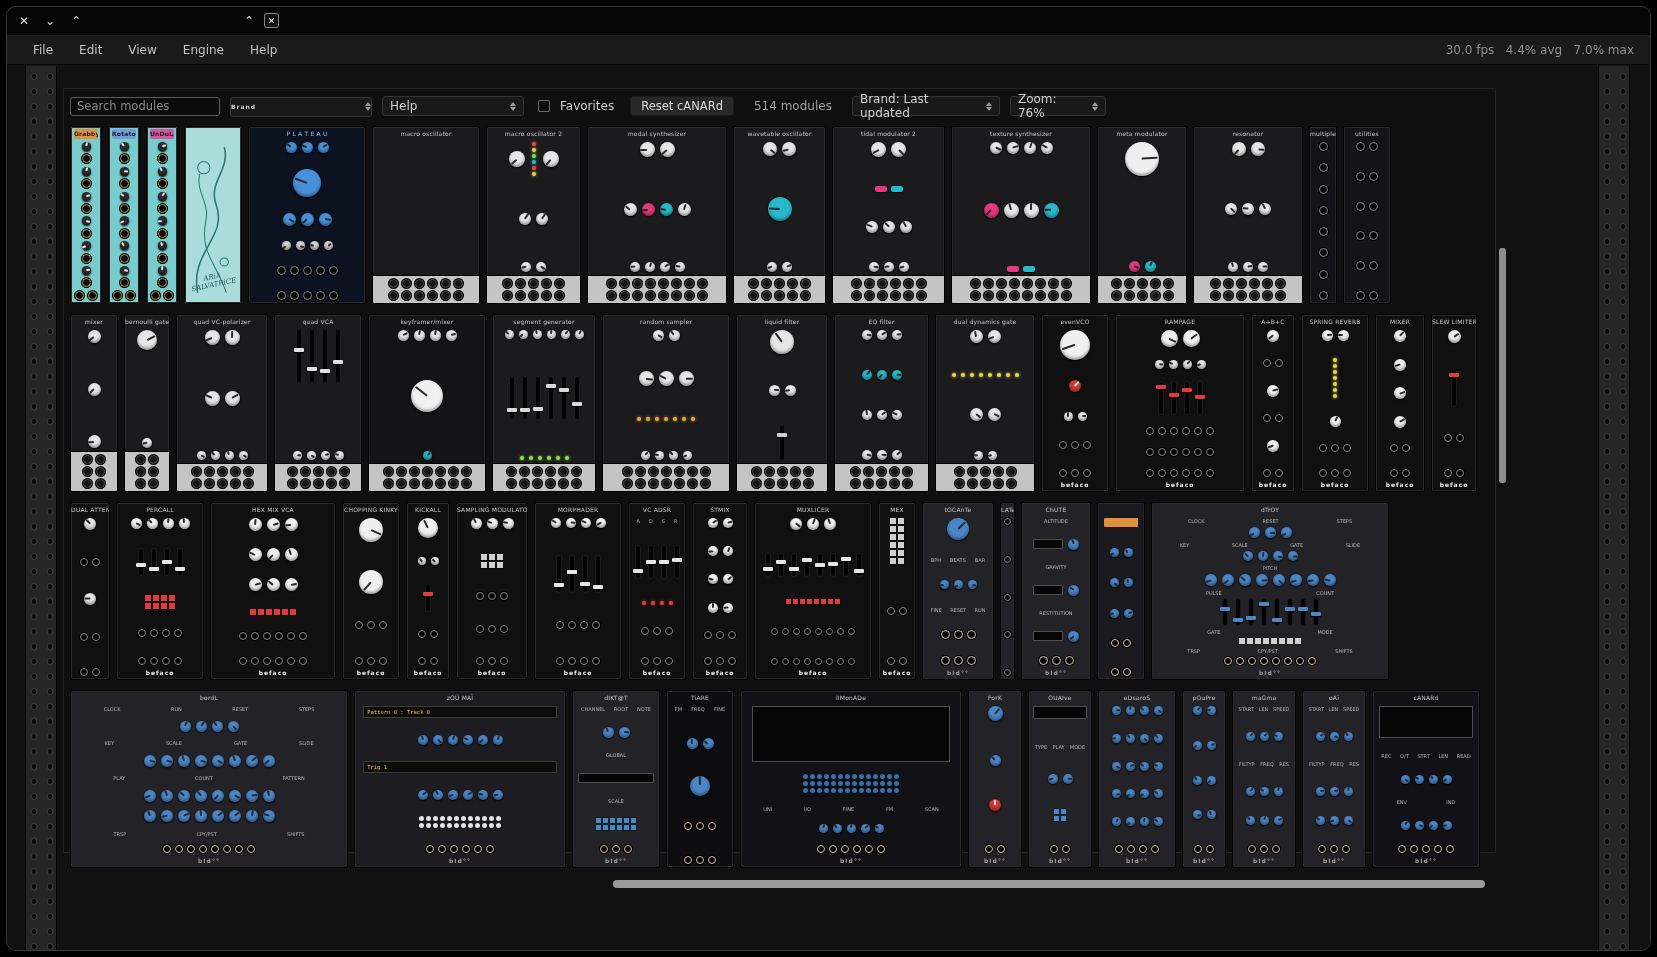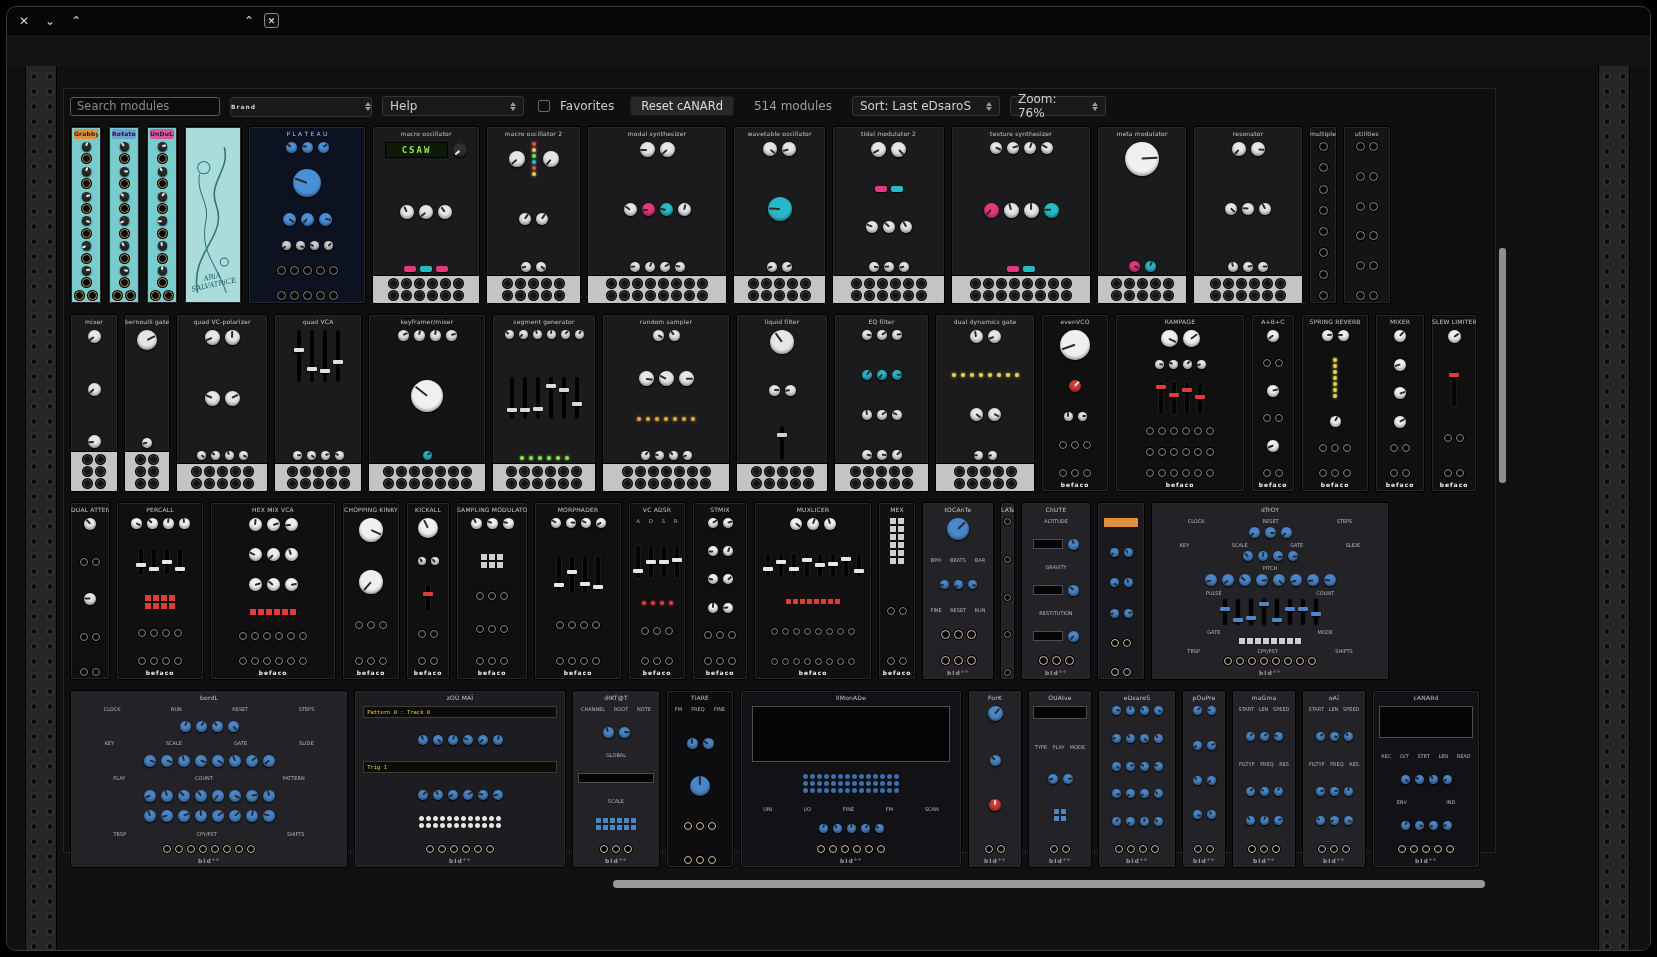--- a/index.html
+++ b/index.html
@@ -72,20 +72,28 @@
       <span class="wc">✕</span>
       <span class="wc">⌄</span>
       <span class="wc">⌃</span>
     </div>
     <div class="tb-right">
       <span class="wc">⌃</span>
       <span class="logo">✕</span>
     </div>
   </div>
 
+  <div class="menubar">
+    <span class="menu-item">File</span>
+    <span class="menu-item">Edit</span>
+    <span class="menu-item">View</span>
+    <span class="menu-item">Engine</span>
+    <span class="menu-item">Help</span>
+    <span class="stats">30.0 fps   4.4% avg   7.0% max</span>
+  </div>
 
   <div class="rack">
     <div class="rail left"></div>
     <div class="rail right"></div>
 
     <div class="browser">
       <div class="filterbar">
         <input class="search" placeholder="Search modules" style="">
         <div class="dd brand">
           <span>Brand</span>
@@ -99,21 +107,21 @@
           <span class="arrows">
               <i class="up"></i>
               <i class="dn"></i>
             </span>
         </div>
         <span class="chk"></span>
         <span class="chklab">Favorites</span>
         <button class="resetbtn">Reset cANARd</button>
         <span class="count">514 modules</span>
         <div class="dd sort">
-          <span>Sort: Last eDsaroS</span>
+          <span>Brand: Last updated</span>
           <span class="arrows">
               <i class="up"></i>
               <i class="dn"></i>
             </span>
         </div>
         <div class="dd zoom">
           <span>Zoom: 76%</span>
           <span class="arrows">
               <i class="up"></i>
               <i class="dn"></i>
@@ -283,44 +291,20 @@
                   <div class="jack" style="height: 9px; width: 9px; border-color: rgb(138, 138, 138);"></div>
                   <div class="jack" style="height: 9px; width: 9px; border-color: rgb(138, 138, 138);"></div>
                   <div class="jack" style="height: 9px; width: 9px; border-color: rgb(138, 138, 138);"></div>
                   <div class="jack" style="height: 9px; width: 9px; border-color: rgb(138, 138, 138);"></div>
                   <div class="jack" style="height: 9px; width: 9px; border-color: rgb(138, 138, 138);"></div>
                 </div>
               </div>
             </div>
             <div class="module" style="width: 108px; background: rgb(27, 27, 30);">
               <div class="mtitle">macro oscillator</div>
-              <div class="mbody">
-                <div class="mrow" style="gap: 5px;">
-                  <div class="lcd" style="width: 62%; height: 16px;">CSAW</div>
-                  <div class="knob" style="height: 14px; width: 14px; background: rgb(47, 47, 47);">
-                    <b class="ptr" style="background: rgb(232, 232, 232); transform: rotate(-130deg);"></b>
-                  </div>
-                </div>
-                <div class="mrow" style="gap: 5px;">
-                  <div class="knob" style="height: 14px; width: 14px; background: rgb(230, 230, 230);">
-                    <b class="ptr" style="background: rgb(42, 42, 42); transform: rotate(-26deg);"></b>
-                  </div>
-                  <div class="knob" style="height: 14px; width: 14px; background: rgb(230, 230, 230);">
-                    <b class="ptr" style="background: rgb(42, 42, 42); transform: rotate(-128deg);"></b>
-                  </div>
-                  <div class="knob" style="height: 14px; width: 14px; background: rgb(230, 230, 230);">
-                    <b class="ptr" style="background: rgb(42, 42, 42); transform: rotate(-34deg);"></b>
-                  </div>
-                </div>
-                <div class="mrow" style="gap: 4px;">
-                  <div class="chipEl" style="background: rgb(229, 57, 126);"></div>
-                  <div class="chipEl" style="background: rgb(39, 185, 201);"></div>
-                  <div class="chipEl" style="background: rgb(229, 57, 126);"></div>
-                </div>
-              </div>
               <div class="strip">
                 <div class="mrow" style="gap: 4px;">
                   <div class="jack" style="height: 9px; width: 9px; border-color: rgb(74, 74, 74);"></div>
                   <div class="jack" style="height: 9px; width: 9px; border-color: rgb(74, 74, 74);"></div>
                   <div class="jack" style="height: 9px; width: 9px; border-color: rgb(74, 74, 74);"></div>
                   <div class="jack" style="height: 9px; width: 9px; border-color: rgb(74, 74, 74);"></div>
                   <div class="jack" style="height: 9px; width: 9px; border-color: rgb(74, 74, 74);"></div>
                   <div class="jack" style="height: 9px; width: 9px; border-color: rgb(74, 74, 74);"></div>
                 </div>
                 <div class="mrow" style="gap: 4px;">

